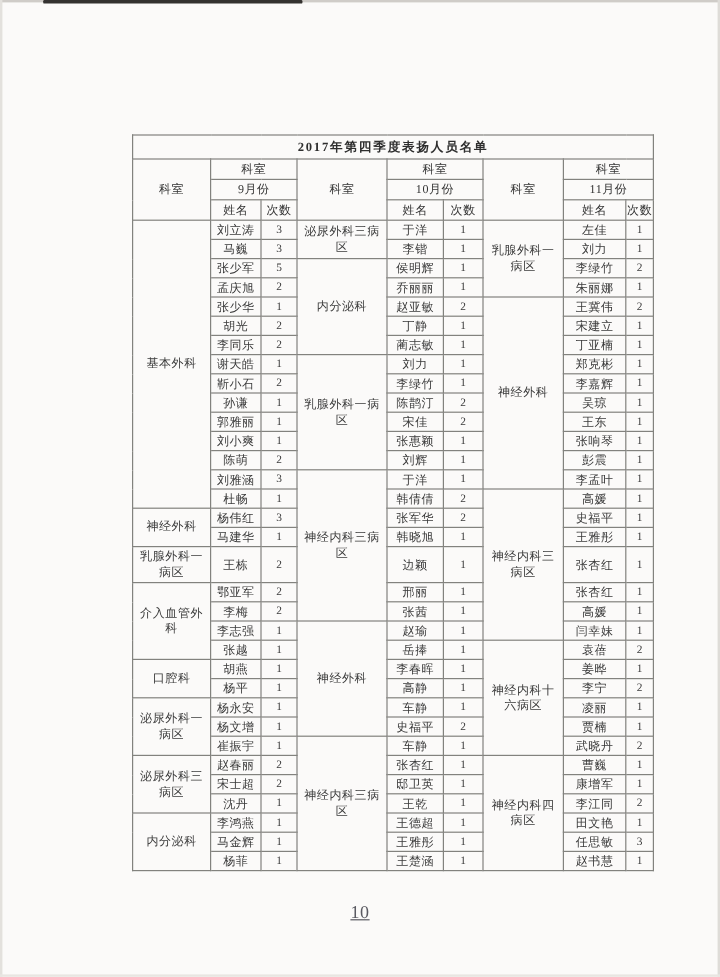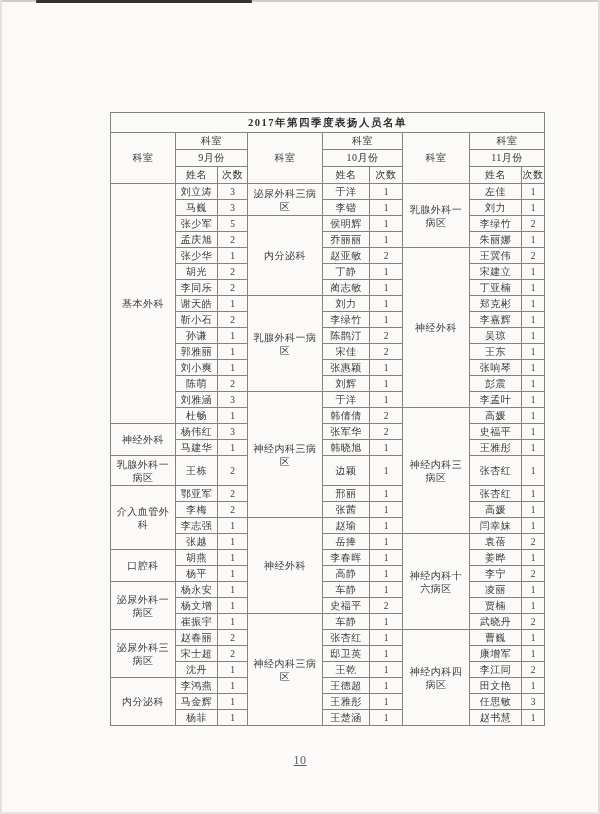--- a/index.html
+++ b/index.html
@@ -30,21 +30,21 @@
   th.title-cell { height:20px; font-size:10.5px; font-weight:bold; letter-spacing:1.5px; color:#2e2e2e; }
   thead th.hd { font-size:10px; font-weight:normal; height:17px; letter-spacing:.5px; color:#333; }
   tbody tr { height:16px; }
   tbody tr:nth-child(18) { height:30px; }
   td.dept { font-size:10px; line-height:1.3; letter-spacing:.5px; padding:0 2px; color:#3a3a3a; }
   td.nm   { font-size:10px; letter-spacing:.5px; white-space:nowrap; color:#3a3a3a; }
   td.ct   { font-size:9.5px; color:#3a3a3a; }
 
   .page-number {
     position:absolute; left:283px; top:753px; width:34px;
-    font-size:12px; color:#5a5a62; text-align:center; letter-spacing:.5px;text-decoration:underline;
+    font-size:15px; color:#5a5a62; text-align:center; letter-spacing:.5px;text-decoration:underline;
   }
 </style>
 </head>
 <body>
 
 <div class="page">
   <div class="edge-top"></div>
   <div class="edge-left"></div>
   <div class="edge-right"></div>
   <div class="edge-bottom"></div>

